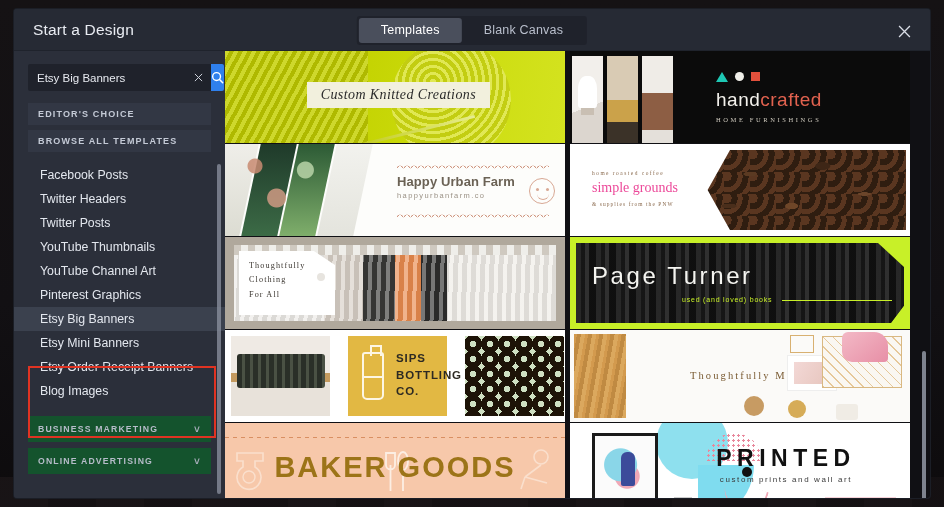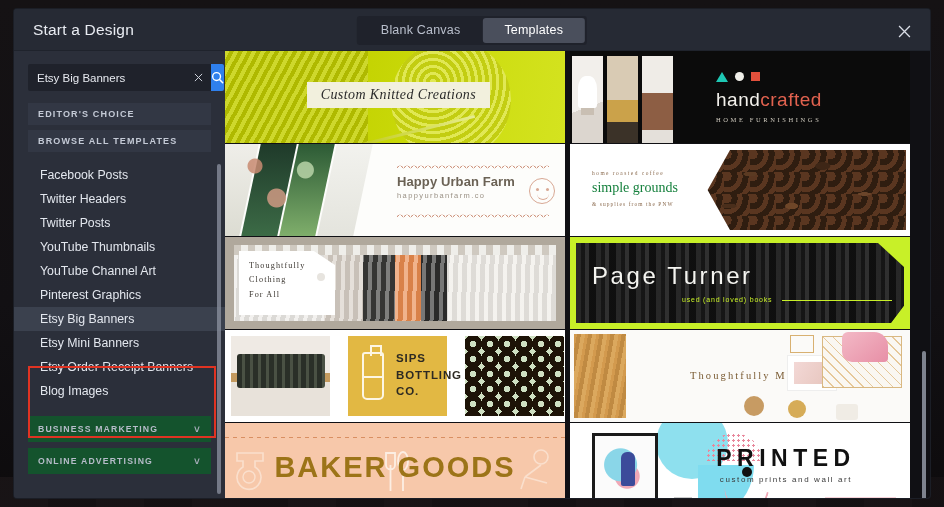--- a/index.html
+++ b/index.html
@@ -162,21 +162,21 @@
        radial-gradient(ellipse at 60% 20%,#3e2616 0 7px,transparent 8px),
        radial-gradient(ellipse at 80% 55%,#6b452a 0 6px,transparent 7px),
        radial-gradient(ellipse at 15% 70%,#4a2e1b 0 7px,transparent 8px),
        radial-gradient(ellipse at 45% 70%,#6e4628 0 6px,transparent 7px),
        repeating-radial-gradient(circle at 10% 20%,#5a3620 0 5px,#2f1d10 5px 11px);
      background-size:auto,auto,auto,auto,auto,26px 22px;}
   .sg .flag{position:absolute;left:0;top:6px;width:160px;height:80px;background:#fff;
      clip-path:polygon(0 0,100% 0,86% 50%,100% 100%,0 100%);}
   .sg .t1{position:absolute;left:22px;top:26px;font-size:5.4px;letter-spacing:1.5px;color:#8a6a4e;
      font-family:"Liberation Serif",serif;}
-  .sg .t2{position:absolute;left:22px;top:36px;font-size:14px;color:#15803d;
+  .sg .t2{position:absolute;left:22px;top:36px;font-size:14px;color:#ec4899;
      font-family:"Liberation Serif",serif;}
   .sg .t3{position:absolute;left:22px;top:57px;font-size:5.4px;letter-spacing:1.1px;color:#8a6a4e;
      font-family:"Liberation Serif",serif;}
 
   
   .sc{background:#b0a89c;}
   .sc .inner{position:absolute;left:9px;top:8px;right:9px;bottom:8px;
      background:linear-gradient(90deg,#eceae6 0 28%,#d7cfc6 28% 40%,#3a3a38 40% 50%,
         #e98b4e 50% 58%,#2e2e2d 58% 66%,#efece7 66% 100%);
      background-blend-mode:normal;}
@@ -294,22 +294,22 @@
 <div id="page">
   <div class="page-bg"></div>
   <div class="bg-strip"></div>
 
   <div class="modal">
 
     <div class="modal-header">
       <div class="modal-title">Start a Design</div>
 
       <div class="tabs">
+        <div class="tab active">Templates</div>
         <div class="tab">Blank Canvas</div>
-        <div class="tab active">Templates</div>
       </div>
 
       <div class="close-btn">
         <svg viewBox="0 0 12 12">
           <path d="M1 1 L11 11 M11 1 L1 11" stroke="#d9dde6" stroke-width="1.2" fill="none"></path>
         </svg>
       </div>
     </div>
 
     <div class="modal-body">

